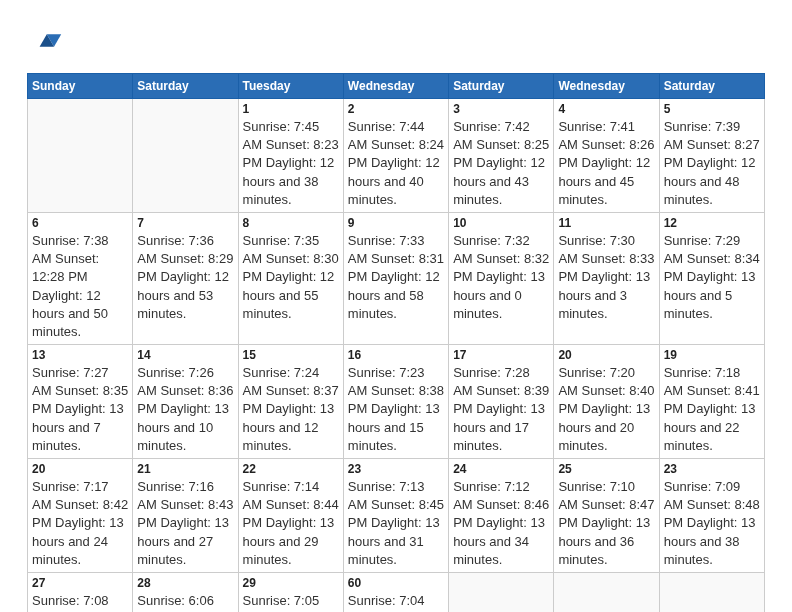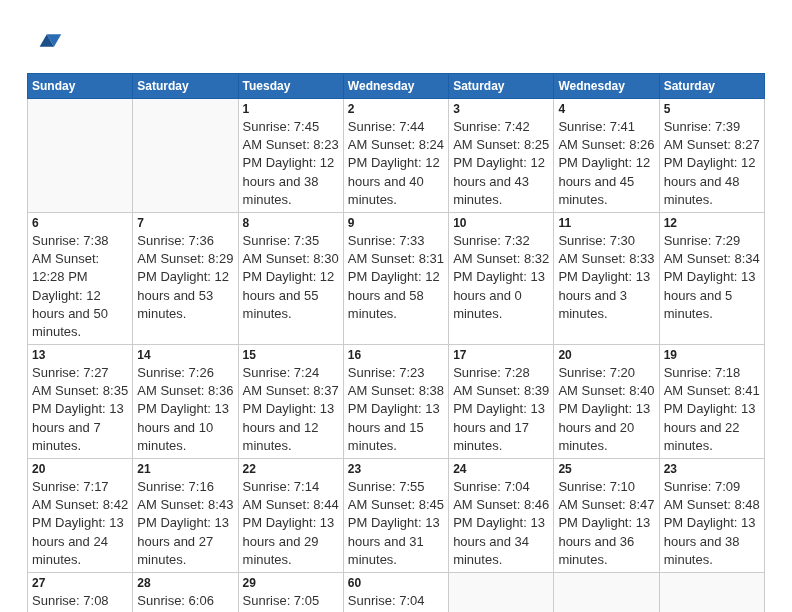--- a/index.html
+++ b/index.html
@@ -268,27 +268,27 @@
 Daylight: 13 hours and 27 minutes.</div>
           </td>
           <td>
             <div class="cell-day">22</div>
             <div class="cell-info">Sunrise: 7:14 AM
 Sunset: 8:44 PM
 Daylight: 13 hours and 29 minutes.</div>
           </td>
           <td>
             <div class="cell-day">23</div>
-            <div class="cell-info">Sunrise: 7:55 AM
+            <div class="cell-info">Sunrise: 7:13 AM
 Sunset: 8:45 PM
 Daylight: 13 hours and 31 minutes.</div>
           </td>
           <td>
             <div class="cell-day">24</div>
-            <div class="cell-info">Sunrise: 7:04 AM
+            <div class="cell-info">Sunrise: 7:12 AM
 Sunset: 8:46 PM
 Daylight: 13 hours and 34 minutes.</div>
           </td>
           <td>
             <div class="cell-day">25</div>
             <div class="cell-info">Sunrise: 7:10 AM
 Sunset: 8:47 PM
 Daylight: 13 hours and 36 minutes.</div>
           </td>
           <td>

